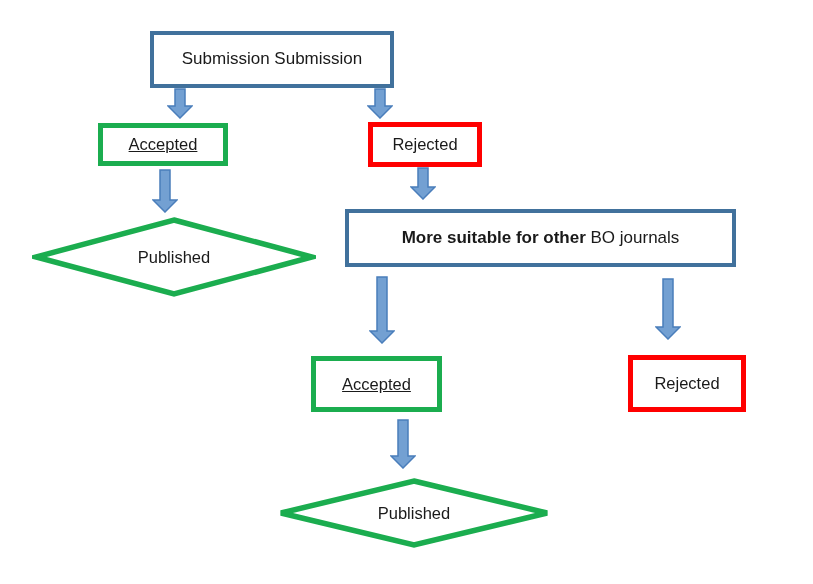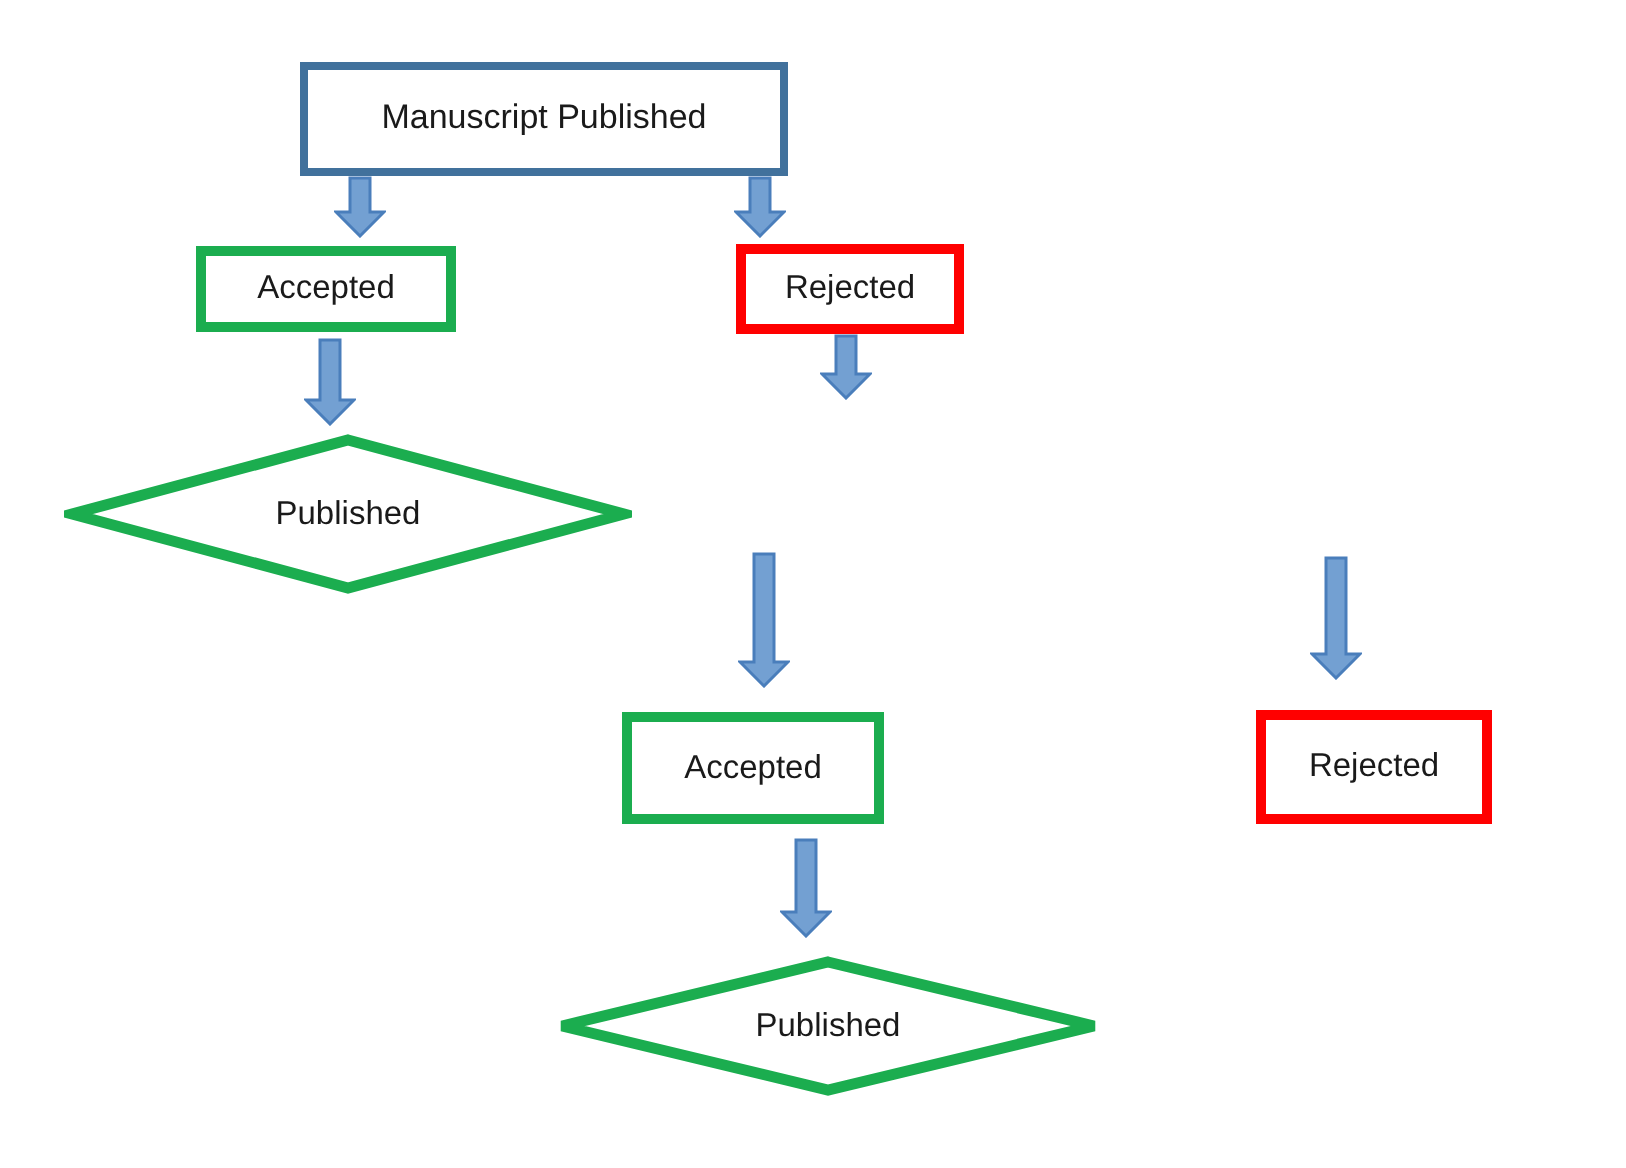--- a/index.html
+++ b/index.html
@@ -16,21 +16,21 @@
     position: absolute;
     box-sizing: border-box;
     display: flex;
     align-items: center;
     justify-content: center;
     background: #ffffff;
     text-align: center;
   }
   .rect { border-style: solid; }
   .rect.blue  { border-color: #41719C; border-width: 4px; }
-  .rect.green { border-color: #1BAD4F; border-width: 5px; }
+  .rect.green { border-color: #1BAD4F; border-width: 5px; text-decoration: underline; }
   .rect.red   { border-color: #FF0000; border-width: 5px; text-align: right; }
   .node-label { font-size: 16.5px; line-height: 1.1; white-space: nowrap; }
   .label-bold  { font-weight: 700; }
   .label-light { font-weight: 400; }
   .diamond-wrap { position: absolute; background: transparent; }
   .diamond-wrap svg { position: absolute; left: 0; top: 0; }
   .diamond-shape { fill: #ffffff; stroke: #1BAD4F; stroke-width: 5.5; stroke-linejoin: miter; }
   .diamond-label {
     position: absolute; left: 0; top: 0; right: 0; bottom: 0;
     display: flex; align-items: center; justify-content: center;
@@ -38,21 +38,21 @@
   }
   .arrow { position: absolute; line-height: 0; }
   .arrow-shape { fill: #73A0D2; stroke: #4A7EBB; stroke-width: 1.5; stroke-linejoin: miter; }
 </style>
 </head>
 <body>
 
 <div class="canvas">
 
   <div class="node rect blue" style="left:150px; top:31px; width:244px; height:57px;">
-    <span class="node-label" style="font-size:17px;">Manuscript Published</span>
+    <span class="node-label" style="font-size:17px;">Submission Submission</span>
   </div>
 
   <div class="arrow" style="left:167px; top:88px;">
     <svg width="26" height="31" viewBox="0 0 26 31">
       <polygon class="arrow-shape" points="8,1 18,1 18,18 25,18 13,30 1,18 8,18"></polygon>
     </svg>
   </div>
 
   <div class="arrow" style="left:367px; top:88px;">
     <svg width="26" height="31" viewBox="0 0 26 31">
@@ -80,20 +80,23 @@
     </svg>
   </div>
 
   <div class="diamond-wrap" style="left:32px; top:216px; width:284px; height:82px;">
     <svg width="284" height="82" viewBox="0 0 284 82">
       <polygon class="diamond-shape" points="142,4 280,41 142,78 4,41"></polygon>
     </svg>
     <span class="diamond-label">Published</span>
   </div>
 
+  <div class="node rect blue" style="left:345px; top:209px; width:391px; height:58px;">
+    <span class="node-label" style="font-size:17px;"><span class="label-bold">More suitable for other</span><span class="label-light"> BO journals</span></span>
+  </div>
 
   <div class="arrow" style="left:369px; top:276px;">
     <svg width="26" height="68" viewBox="0 0 26 68">
       <polygon class="arrow-shape" points="8,1 18,1 18,55 25,55 13,67 1,55 8,55"></polygon>
     </svg>
   </div>
 
   <div class="arrow" style="left:655px; top:278px;">
     <svg width="26" height="62" viewBox="0 0 26 62">
       <polygon class="arrow-shape" points="8,1 18,1 18,49 25,49 13,61 1,49 8,49"></polygon>

